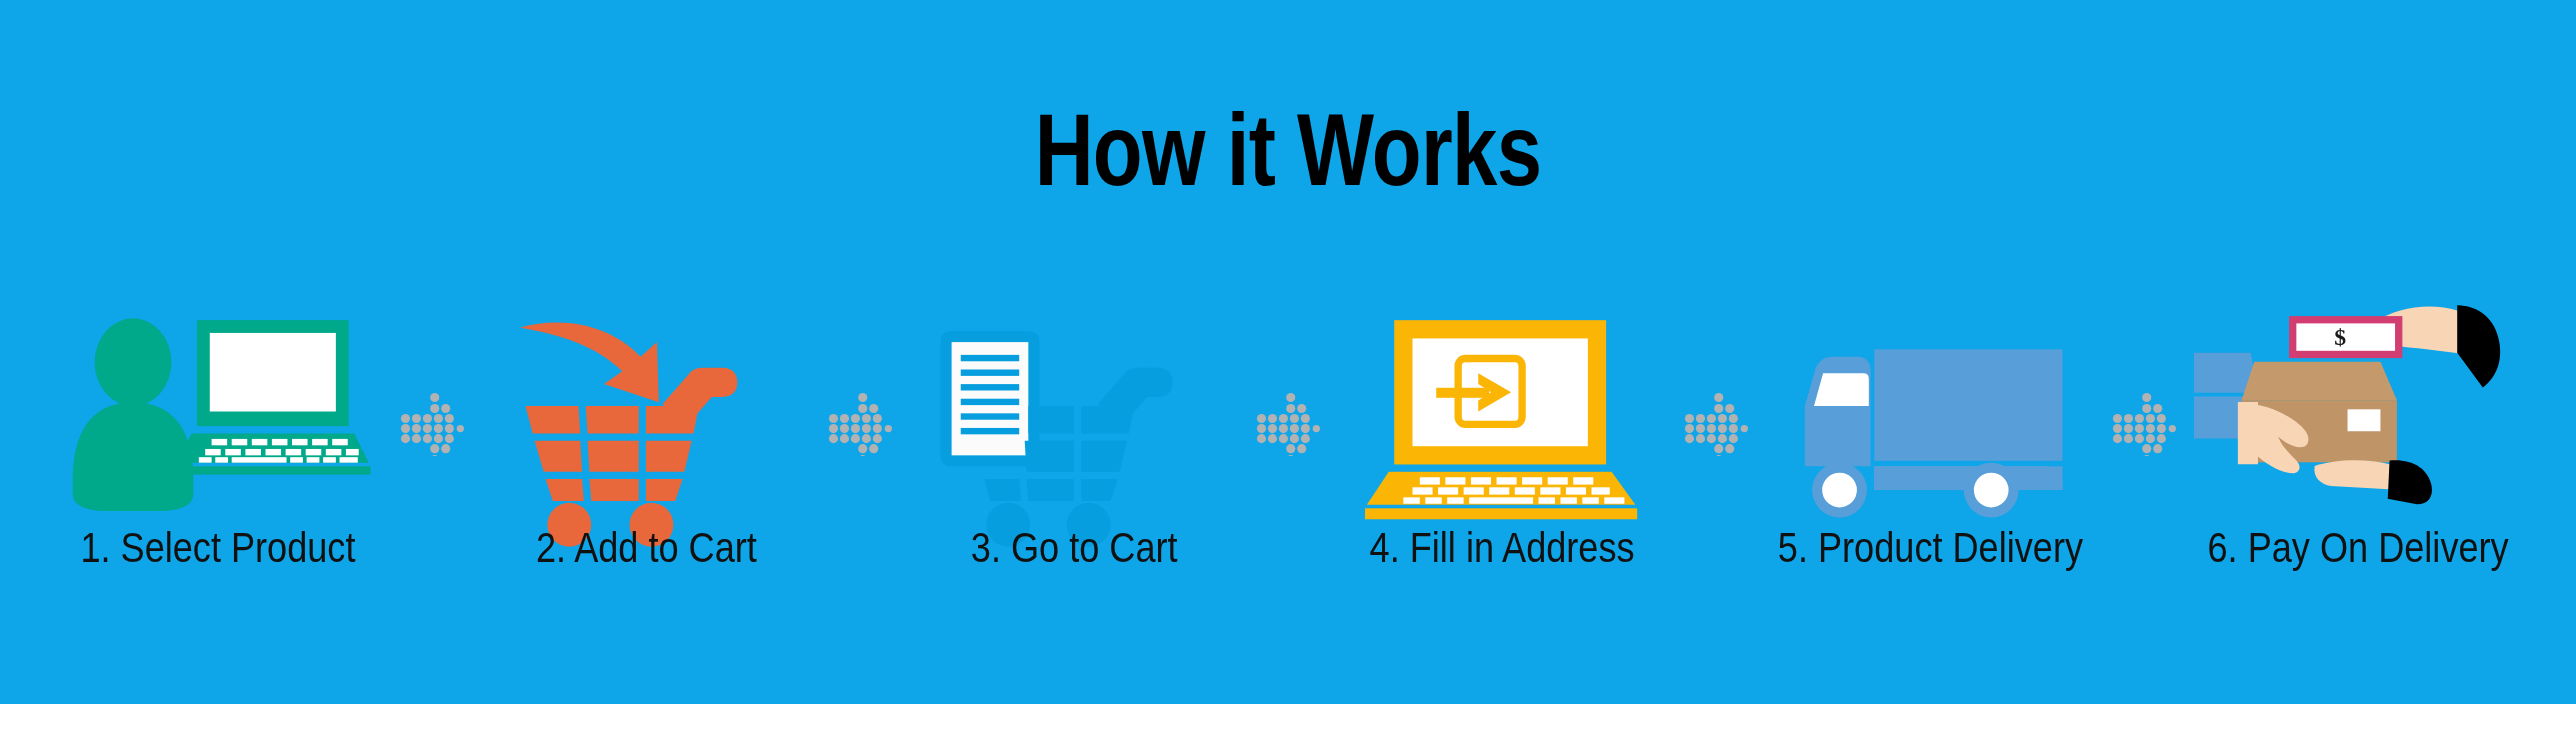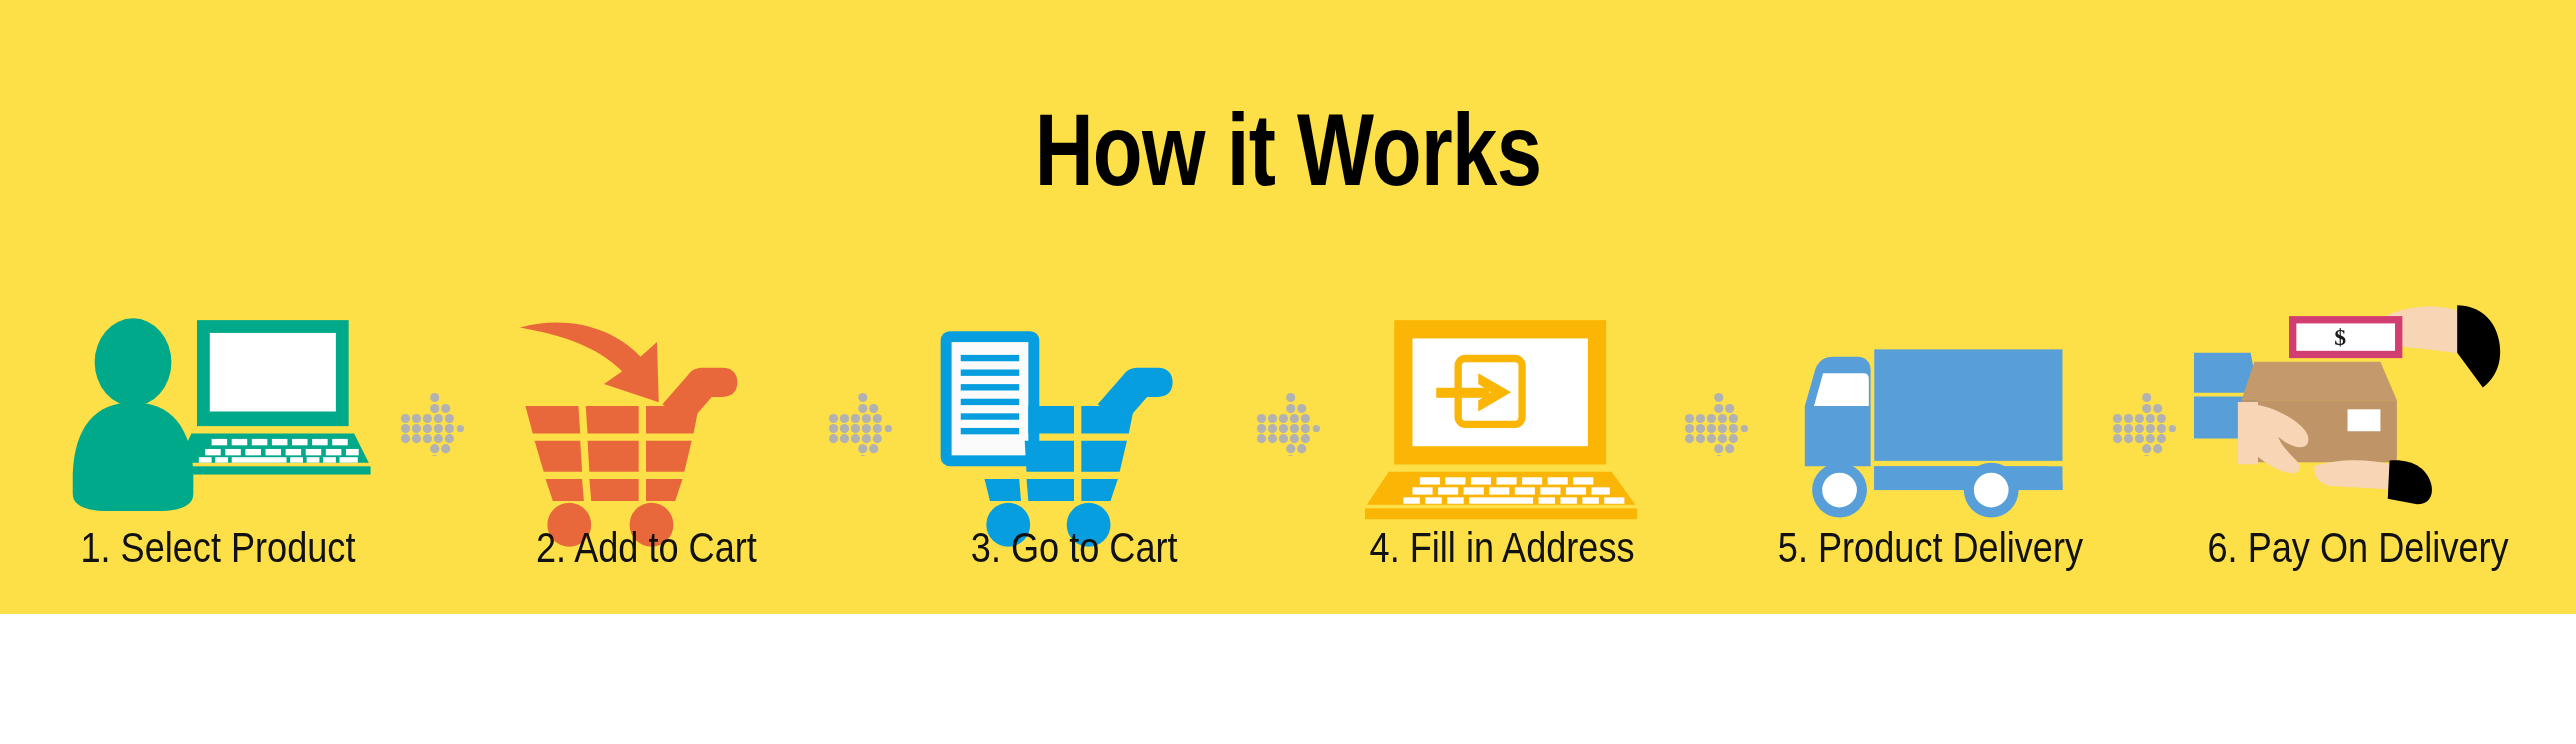--- a/index.html
+++ b/index.html
@@ -9,22 +9,22 @@
   }
   body {
     width: 2576px;
     height: 745px;
     font-family: "Liberation Sans", "DejaVu Sans", sans-serif;
     overflow: hidden;
   }
   .page {
     position: relative;
     width: 2576px;
-    height: 614px;
-    background: #fde047;
+    height: 704px;
+    background: #0ea5e9;
   }
   .title {
     position: absolute;
     top: 99px;
     left: 0;
     width: 2576px;
     text-align: center;
     font-size: 102px;
     line-height: 102px;
     font-weight: 700;

